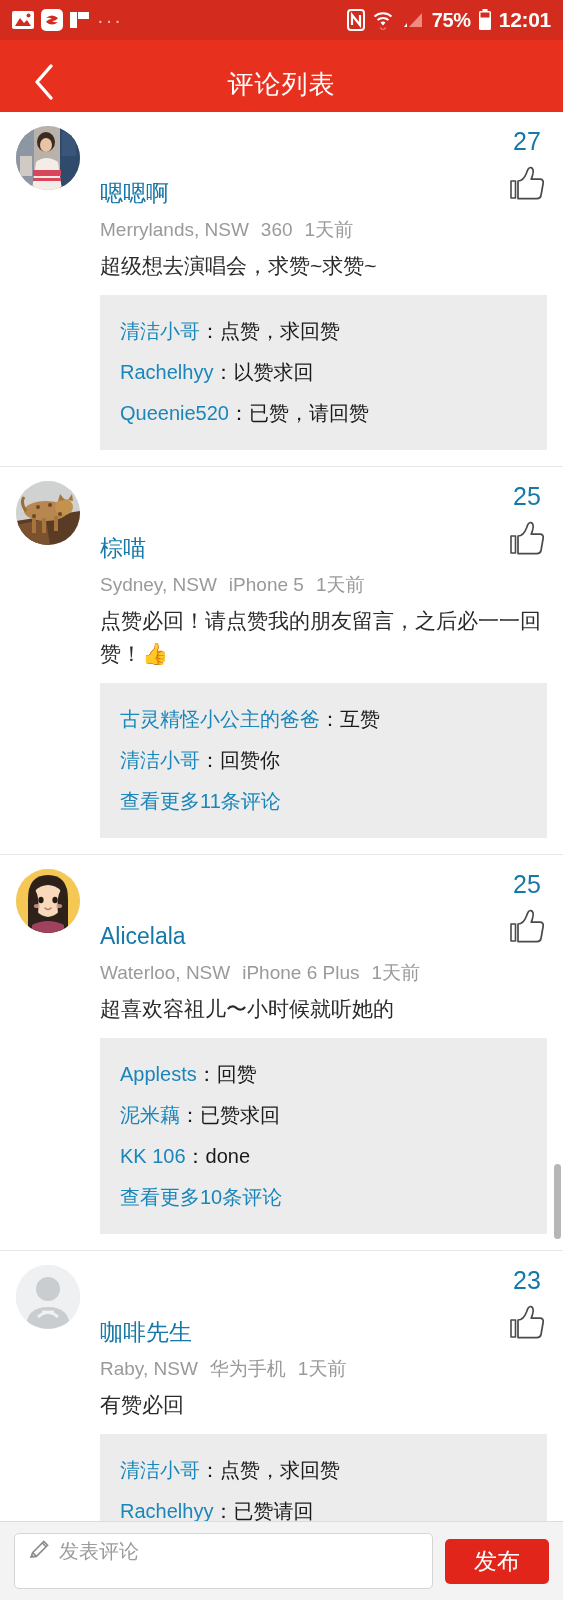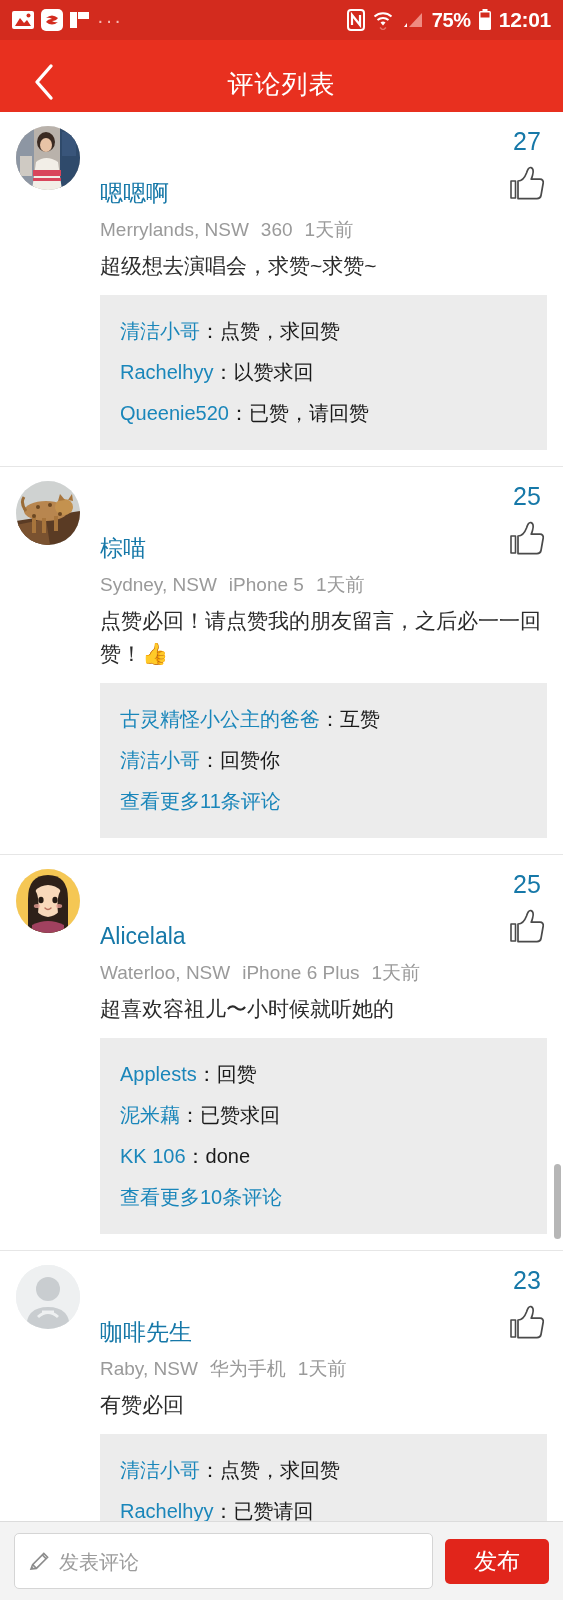--- a/index.html
+++ b/index.html
@@ -88,21 +88,21 @@
   }
 
   
   .bottombar {
     position:absolute; left:0; right:0; bottom:0; height:79px;
     background:#f3f3f3; border-top:1px solid #dcdcdc;
     display:flex; align-items:center; padding: 0 14px; gap:12px;
   }
   .compose {
     flex:1; height:56px; background:#fff; border:1px solid #d5d5d5;
-    border-radius:5px; display:flex; align-items:flex-end; padding: 12px 14px; gap:8px;
+    border-radius:5px; display:flex; align-items:flex-start; padding: 4px 14px; gap:8px;
   }
   .compose-ph { color:#9c9c9c; font-size:20px; }
   .post-btn {
     width:104px; height:45px; background:#e1251b; border-radius:5px;
     color:#fff; font-size:23px; display:flex; align-items:center; justify-content:center;
     cursor:pointer;
   }
 
   
   .av-person { position:absolute; inset:0; }

